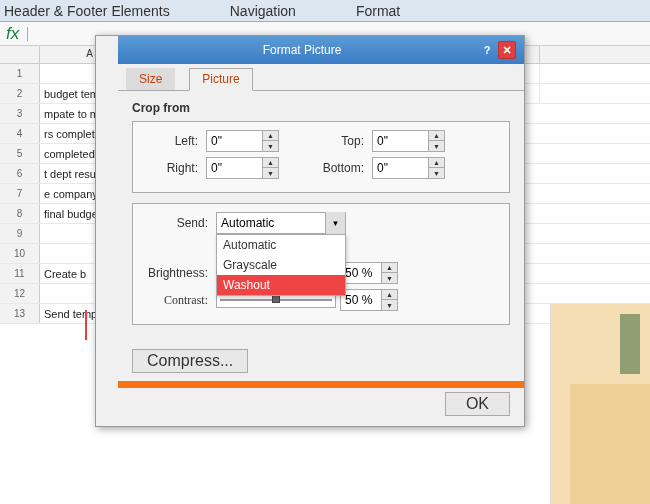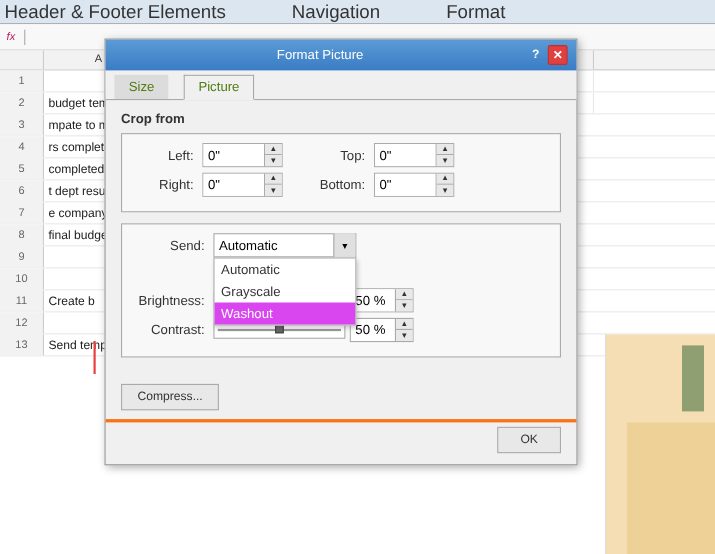--- a/index.html
+++ b/index.html
@@ -14,40 +14,40 @@
     }
 
     .ribbon-bar {
       width: 100%;
       height: 22px;
       background: #dce6f0;
       border-bottom: 1px solid #aaa;
       display: flex;
       align-items: center;
       padding-left: 4px;
-      font-size: 17px;
+      font-size: 14px;
       color: #333;
       gap: 60px;
     }
 
     .formula-bar {
       width: 100%;
       height: 24px;
       background: #f8f8f8;
       border-bottom: 1px solid #ccc;
       display: flex;
       align-items: center;
       padding: 0 6px;
       gap: 8px;
     }
 
     .fx-label {
-      font-size: 10px;
+      font-size: 17px;
       font-style: italic;
-      color: #be185d;
+      color: #15803d;
     }
 
     .col-header-row {
       display: flex;
       height: 18px;
       background: #f2f2f2;
       border-bottom: 1px solid #ccc;
     }
 
     .row-num-col {
@@ -109,20 +109,21 @@
 
     
     .dialog {
       position: absolute;
       top: 35px;
       left: 95px;
       width: 430px;
       background: #f0f0f0;
       border: 1px solid #999;
       box-shadow: 2px 2px 8px rgba(0,0,0,0.35);
+      padding-left: 22px;
     }
 
     .dialog-titlebar {
       background: linear-gradient(to bottom, #5b9bd5, #3a7cc5);
       color: white;
       height: 28px;
       display: flex;
       align-items: center;
       justify-content: space-between;
       padding: 0 8px;
@@ -177,21 +178,21 @@
       padding: 4px 8px 0;
       gap: 2px;
     }
 
     .tab {
       padding: 3px 12px;
       font-size: 12px;
       cursor: pointer;
       border: 1px solid transparent;
       background: #dcdcdc;
-      color: #4d7c0f;
+      color: #c2410c;
     }
 
     .tab.active {
       background: #f0f0f0;
       border: 1px solid #aaa;
       border-bottom: 1px solid #f0f0f0;
       margin-bottom: -1px;
       z-index: 1;
       margin-left: 12px;
     }
@@ -290,28 +291,28 @@
     }
 
     .dropdown-item {
       padding: 3px 6px;
       font-size: 12px;
       cursor: pointer;
       color: #333;
     }
 
     .dropdown-item:hover, .dropdown-item.selected {
-      background: #d946ef;
+      background: #ef4444;
       color: white;
     }
 
     .btn {
       height: 24px;
       padding: 0 14px;
-      font-size: 11px;
+      font-size: 16px;
       cursor: pointer;
       border: 1px solid #aaa;
       background: #e8e8e8;
       color: #333;
     }
 
     
     .bg-content {
       position: absolute;
       top: 0; left: 0;
@@ -440,21 +441,21 @@
 
   <div class="dialog-tabs">
     <div class="tab">Size</div>
     <div class="tab active">Picture</div>
   </div>
 
   <div class="dialog-content">
 
     <div class="section-label">Crop from</div>
     <div class="section-box">
-      <div style="display:flex;gap:20px;">
+      <div style="display:flex;gap:30px;">
         <div>
           <div class="form-row">
             <span class="form-label">Left:</span>
             <div class="spin-input">
               <input type="text" value="0&quot;" style="">
               <div class="spin-buttons">
                 <div class="spin-btn">▲</div>
                 <div class="spin-btn">▼</div>
               </div>
             </div>
@@ -525,21 +526,21 @@
             <input type="text" style="width: 40px;" value="50 %">
             <div class="spin-buttons">
               <div class="spin-btn">▲</div>
               <div class="spin-btn">▼</div>
             </div>
           </div>
         </div>
       </div>
 
       <div class="form-row">
-        <span class="form-label-wide" style="width:65px;text-align:right;">Contrast:</span>
+        <span class="form-label-wide" style="width:65px;text-align:right;font-family:Liberation Serif, serif;">Contrast:</span>
         <div style="display:flex;align-items:center;gap:4px;">
           <div style="width:120px;height:16px;background:white;border:1px solid #aaa;display:flex;align-items:center;padding:0 3px;">
             <div style="width:100%;height:2px;background:#999;position:relative;">
               <div style="position:absolute;left:50%;top:-4px;width:8px;height:8px;background:#666;border:1px solid #444;margin-left:-4px;cursor:pointer;"></div>
             </div>
           </div>
           <div class="spin-input">
             <input type="text" style="width: 40px;" value="50 %">
             <div class="spin-buttons">
               <div class="spin-btn">▲</div>
@@ -547,16 +548,16 @@
             </div>
           </div>
         </div>
       </div>
     </div>
   </div>
 
   <div style="display:flex;justify-content:space-between;padding:4px 14px 8px;">
     <button class="btn">Compress...</button>
   </div>
-  <div style="display:flex;justify-content:flex-end;padding:4px 14px 10px;gap:8px;border-top:3px solid #f97316;">
+  <div style="display:flex;justify-content:flex-end;padding:4px 14px 10px;gap:8px;border-top:7px solid #f97316;">
     <button class="btn" style="padding:0 20px;">OK</button>
   </div>
 </div>
 
 </body></html>

